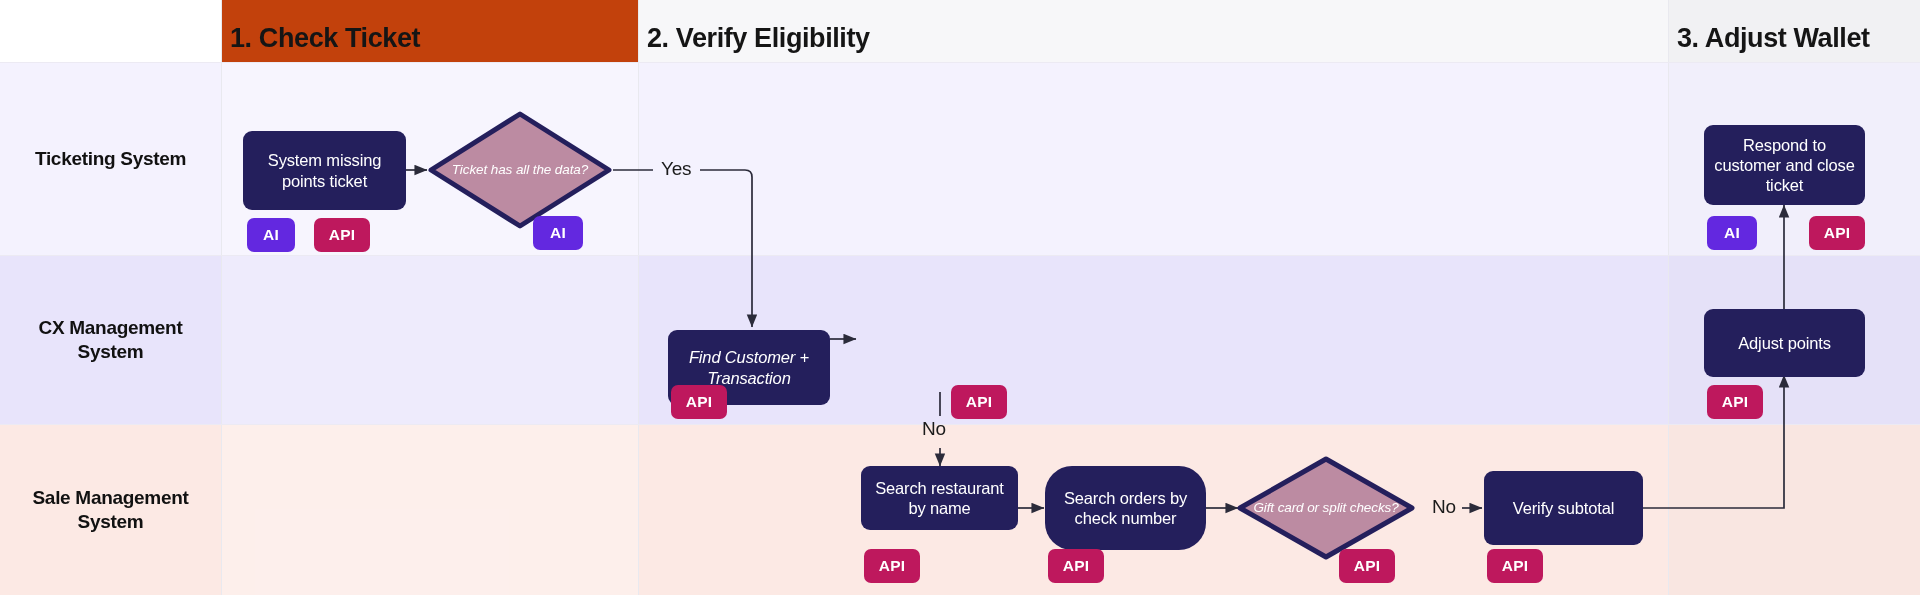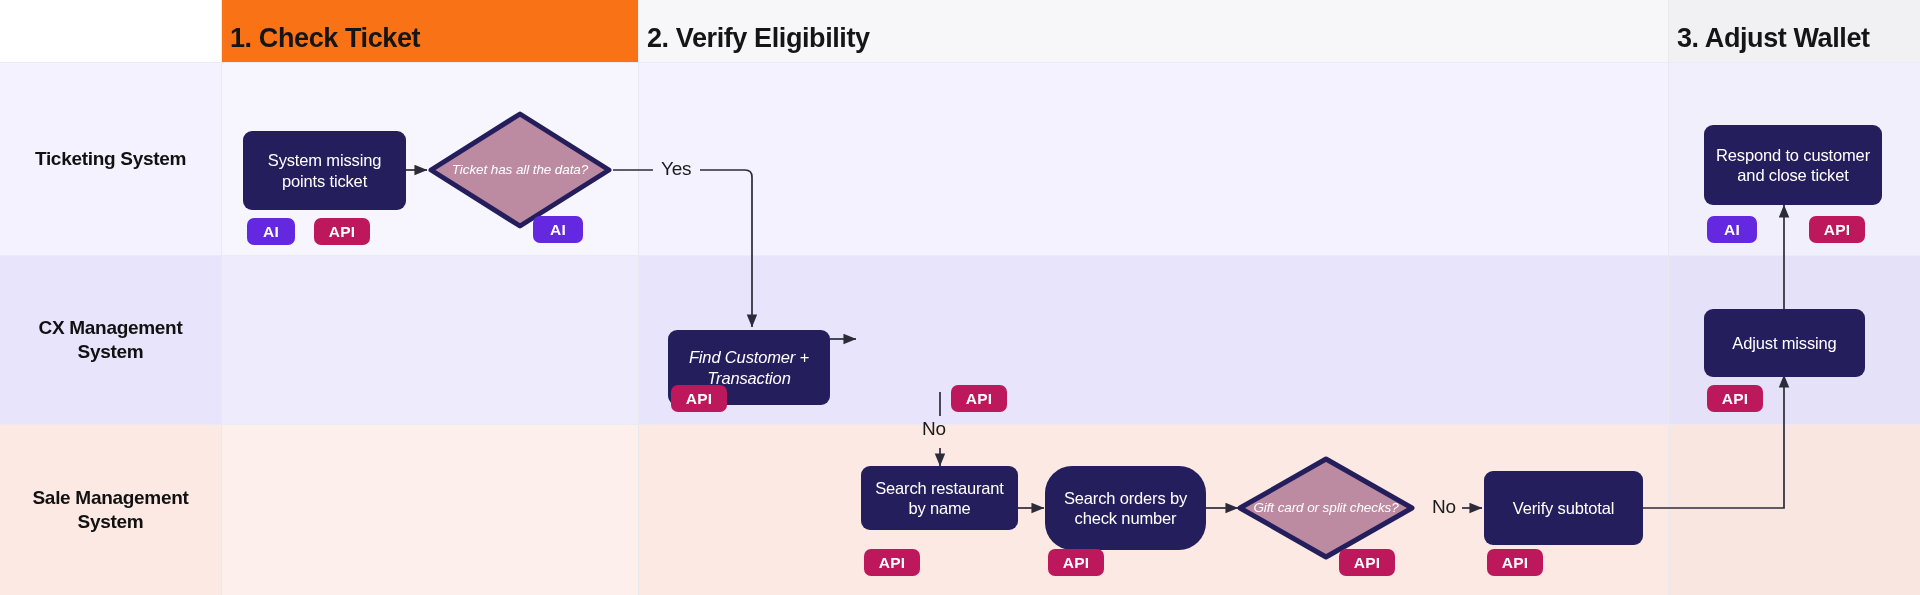--- a/index.html
+++ b/index.html
@@ -13,21 +13,21 @@
 
   
   .band { position: absolute; left: 0; width: 1920px; }
   .band-ticketing { top: 62px;  height: 193px; background: #f4f2fe; }
   .band-cx        { top: 255px; height: 169px; background: #e8e4fb; }
   .band-sale      { top: 424px; height: 171px; background: #fce9e4; }
 
   
   .hdr { position: absolute; top: 0; height: 62px; }
   .hdr-corner { left: 0;    width: 221px;  background:#ffffff; }
-  .hdr-c1     { left: 221px; width: 417px; background:#f97316;padding-left:9px; }
+  .hdr-c1     { left: 221px; width: 417px; background:#c2410c;padding-left:9px; }
   .hdr-c2     { left: 638px; width: 1030px; background:#f7f7f9; }
   .hdr-c3     { left: 1668px; width: 252px; background:#f1f1f3; }
 
   .hdr-label {
     position: absolute;
     bottom: 8px;
     font-size: 27px;
     font-weight: 700;
     color: #151515;
     letter-spacing: -0.4px;
@@ -81,21 +81,21 @@
   }
 
   
   .chip {
     position: absolute;
     border-radius: 7px;
     color: #ffffff;
     font-size: 15.5px;
     font-weight: 700;
     display: flex; align-items: center; justify-content: center;
-    height: 27px;
+    height: 34px;
     padding: 0 9px;
     letter-spacing: 0.2px;
   }
   .chip-ai  { background: #6328e0; }
   .chip-api { background: #be185d; }
 
   
   .edges { position: absolute; left: 0; top: 0; width: 1920px; height: 595px;
            pointer-events: none; }
   .edge-label {
@@ -203,20 +203,20 @@
     <svg width="180" height="106" viewBox="0 0 180 106">
       <polygon points="90,4 176,53 90,102 4,53" fill="#bc8ba2" stroke="#241f5c" stroke-width="5" stroke-linejoin="round"></polygon>
     </svg>
     <div class="diamond-text">Gift card or split checks?</div>
   </div>
   <div class="chip chip-api" style="left:1339px; top:549px; width:56px;">API</div>
 
   <div class="node" style="left:1484px; top:471px; width:159px; height:74px;">Verify subtotal</div>
   <div class="chip chip-api" style="left:1487px; top:549px; width:56px;">API</div>
 
-  <div class="node" style="left:1704px; top:309px; width:161px; height:68px;">Adjust missing</div>
+  <div class="node" style="left:1704px; top:309px; width:161px; height:68px;">Adjust points</div>
   <div class="chip chip-api" style="left:1707px; top:385px; width:56px;">API</div>
 
-  <div class="node" style="left:1704px; top:125px; width:178px; height:80px;">Respond to customer and close ticket</div>
+  <div class="node" style="left:1704px; top:125px; width:161px; height:80px;">Respond to customer and close ticket</div>
   <div class="chip chip-ai" style="left:1707px; top:216px; width:50px;">AI</div>
   <div class="chip chip-api" style="left:1809px; top:216px; width:56px;">API</div>
 
 </div>
 
 </body></html>

